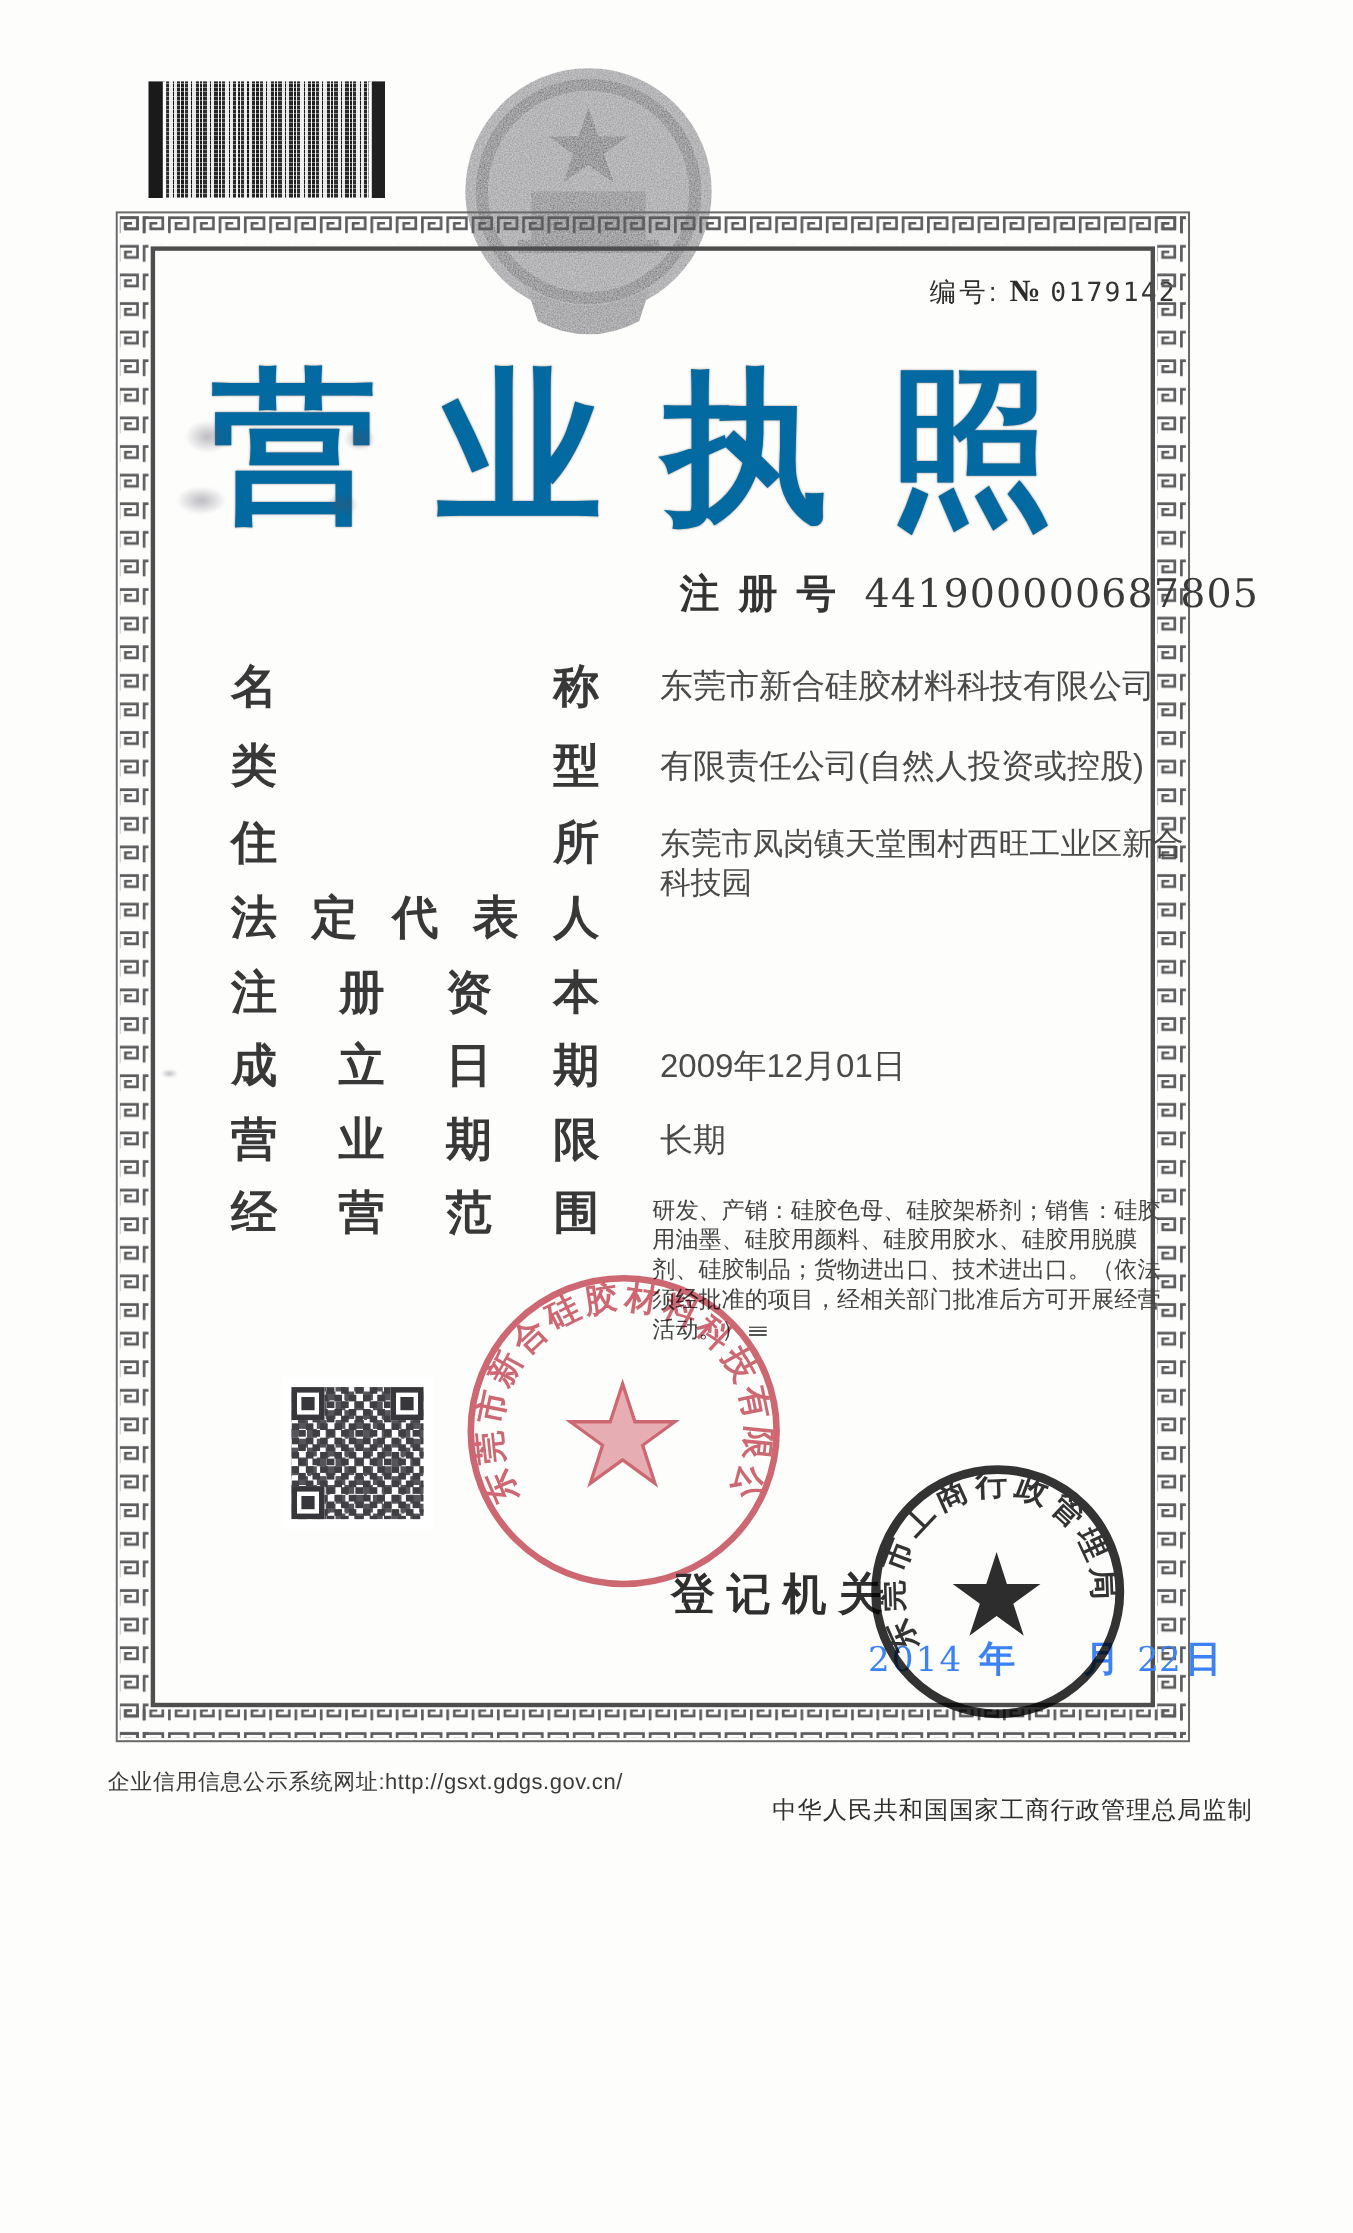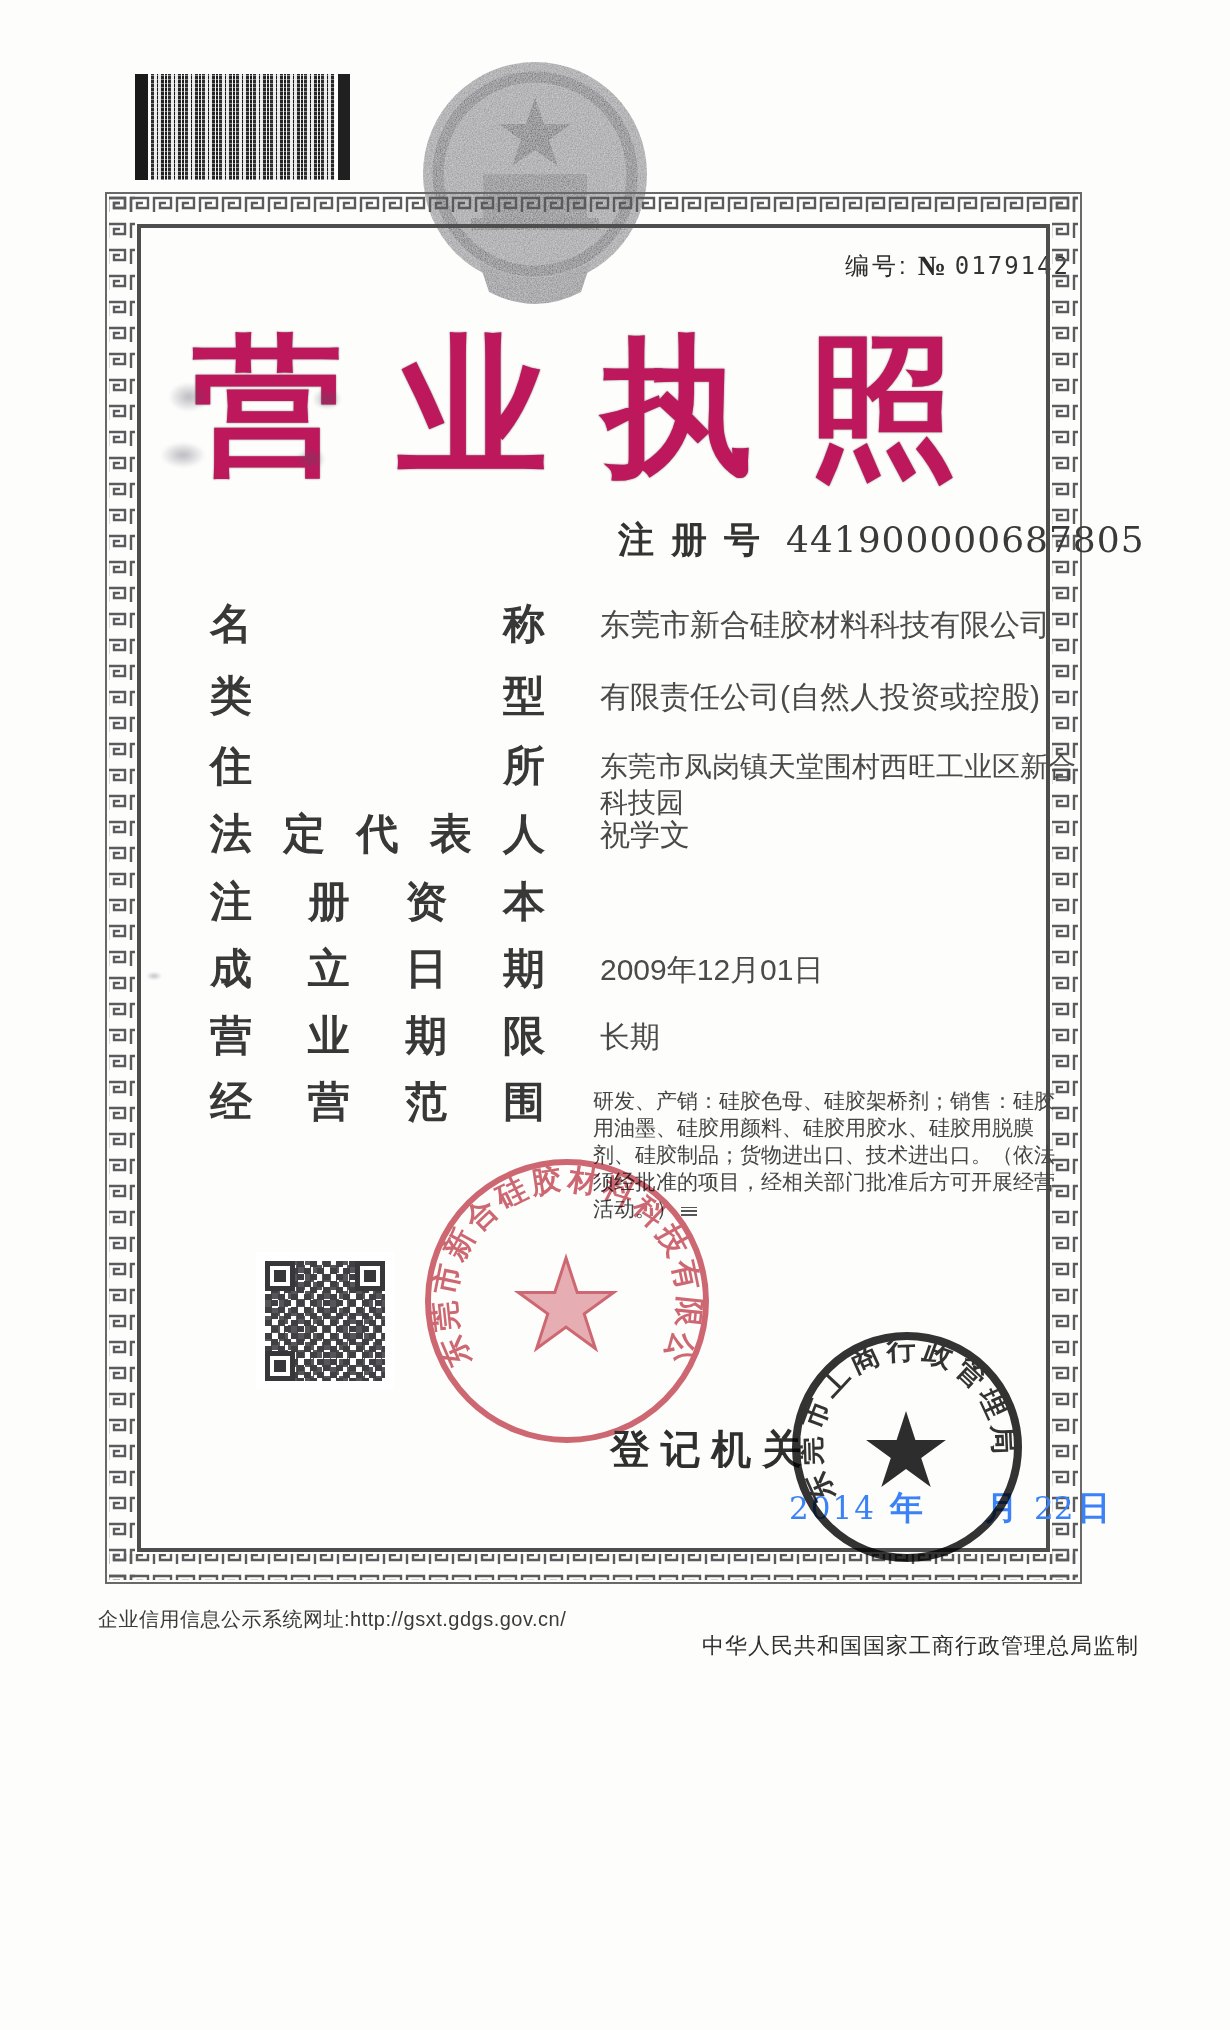--- a/index.html
+++ b/index.html
@@ -22,21 +22,21 @@
   .serial .s-label{font-size:24px;letter-spacing:3px;}
   .serial .s-no{font-family:"Liberation Serif",serif;font-weight:bold;font-size:28px;}
   .serial .s-digits{font-family:"DejaVu Sans Mono",monospace;font-size:24px;letter-spacing:2px;color:#333;}
 
   
   .frame{position:absolute;left:105px;top:192px;}
 
   
   .title{position:absolute;left:105px;top:326px;width:976px;padding-left:19px;box-sizing:border-box;
     text-align:center;font-size:150px;line-height:160px;font-weight:800;letter-spacing:55px;
-    color:#be185d;text-shadow:0 0 2px rgba(20,20,20,.55);}
+    color:#0369a1;text-shadow:0 0 2px rgba(20,20,20,.55);}
 
   
   .regno{position:absolute;left:618px;top:516px;display:flex;align-items:baseline;}
   .regno-label{width:142px;display:flex;justify-content:space-between;font-size:36px;color:#333;font-weight:600;}
   .regno-value{margin-left:26px;font-family:"DejaVu Serif","Liberation Serif",serif;font-size:36px;letter-spacing:1px;color:#3a3a3a;}
 
   
   .row{position:absolute;left:210px;display:flex;align-items:flex-start;}
   .row-label{width:335px;flex-shrink:0;display:flex;justify-content:space-between;font-size:42px;line-height:48px;color:#383838;font-weight:600;}
   .row-value{margin-left:55px;width:495px;font-size:30px;line-height:36px;color:#4a4a4a;padding-top:7px;}
@@ -160,21 +160,20 @@
     <span class="row-value v-addr">东莞市凤岗镇天堂围村西旺工业区新合科技园</span>
   </div>
   <div class="row" style="top:810px;">
     <span class="row-label">
         <span>法</span>
         <span>定</span>
         <span>代</span>
         <span>表</span>
         <span>人</span>
       </span>
-    <span class="row-value">祝学文</span>
   </div>
   <div class="row" style="top:878px;">
     <span class="row-label">
         <span>注</span>
         <span>册</span>
         <span>资</span>
         <span>本</span>
       </span>
   </div>
   <div class="row" style="top:945px;">

